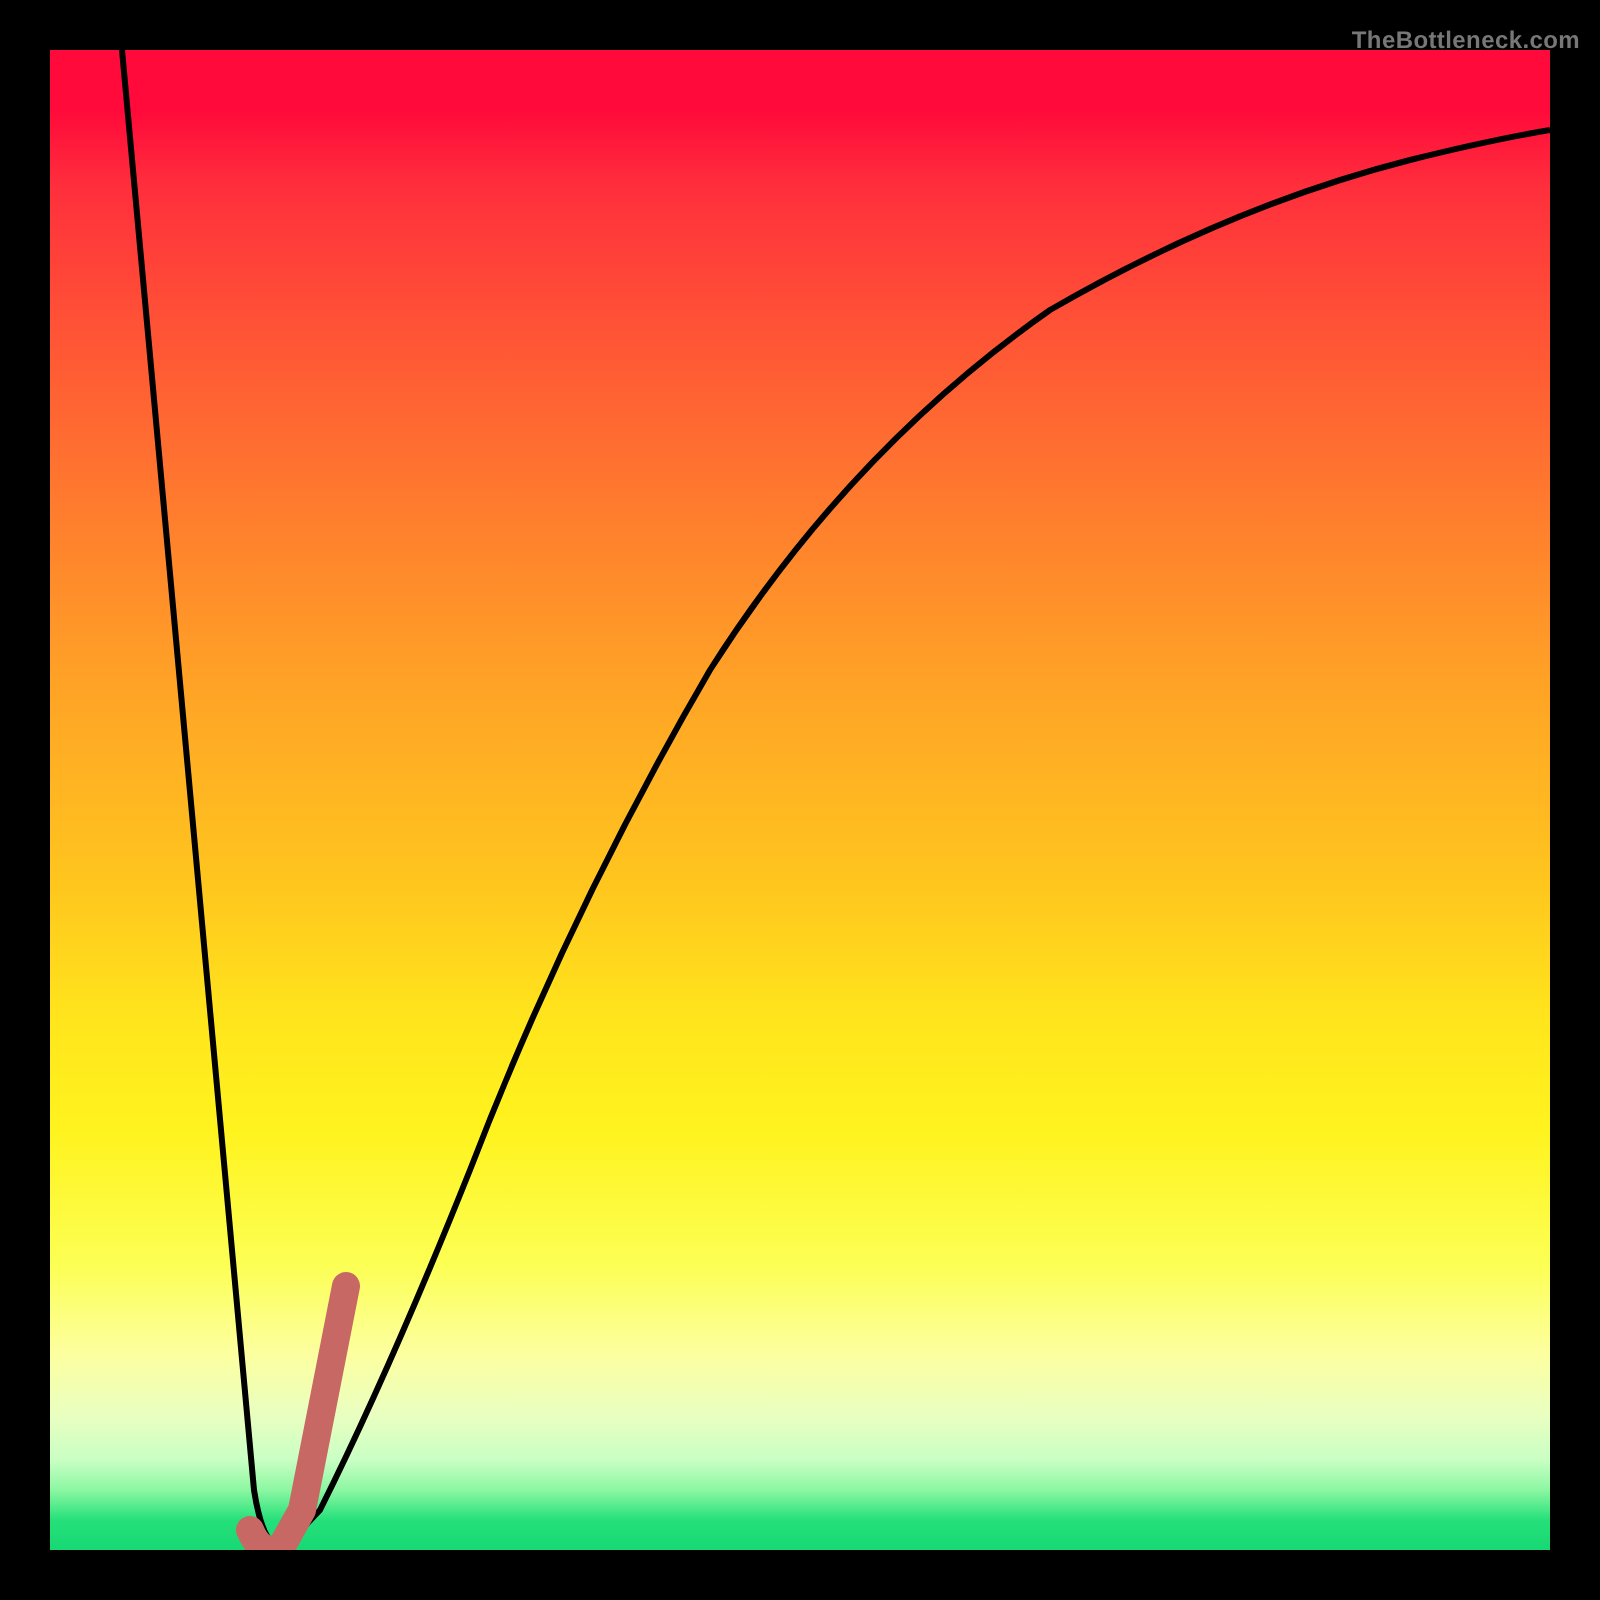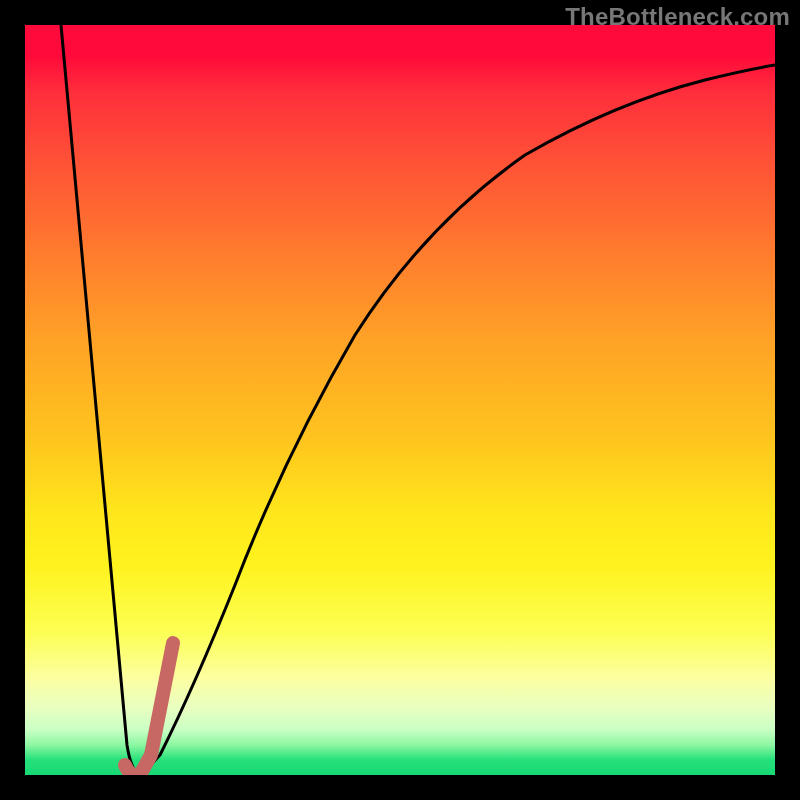--- a/index.html
+++ b/index.html
@@ -38,24 +38,24 @@
       #fcff54 81%,
       #fcffa0 87%,
       #e9ffc0 91%,
       #c9ffc4 94%,
       #8cf7a2 96%,
       #25e07a 98%,
       #17d873 100%);
   }
   .watermark {
     position: absolute;
-    top: 3px;
+    top: 13px;
     right: 10px;
     color: #777;
-    font-size: 24px;
+    font-size: 12px;
     font-weight: 600;
     letter-spacing: 0.2px;
   }
   svg.curve {
     position: absolute;
     left: 0;
     top: 0;
     width: 750px;
     height: 750px;
   }

